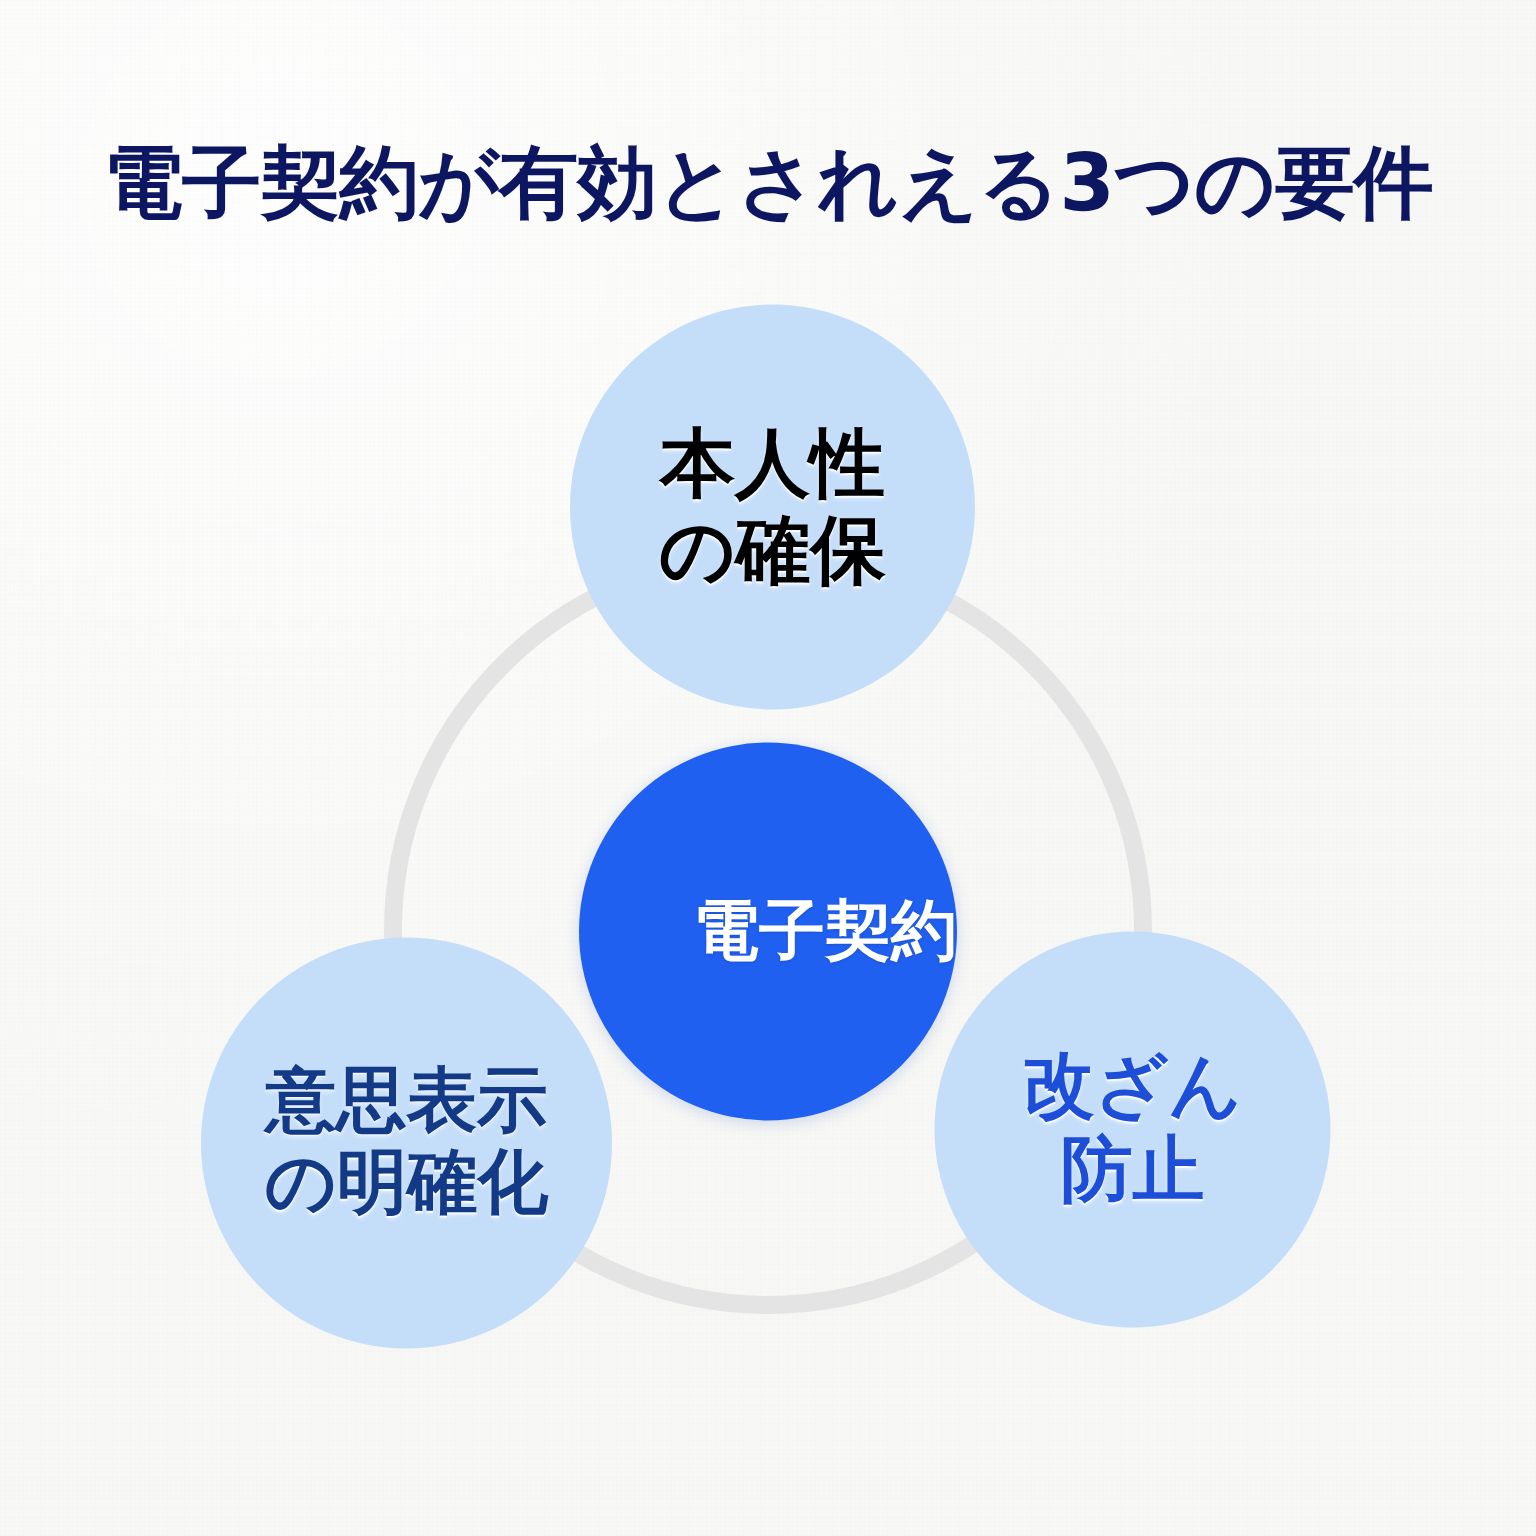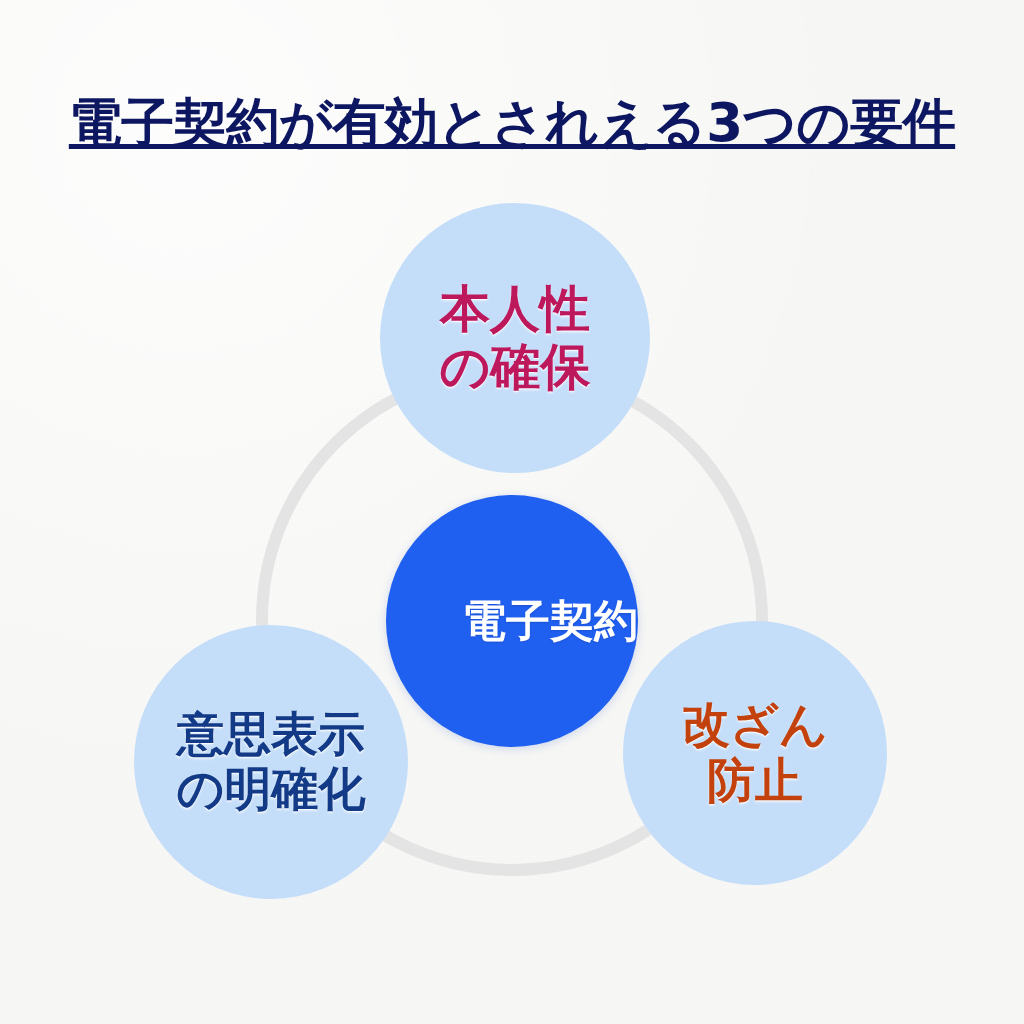--- a/index.html
+++ b/index.html
@@ -120,38 +120,38 @@
   }
   #node-center .label { font-size: 44px; }
 </style>
 </head>
 <body>
 
 <div id="stage" style="background-color: rgb(247, 247, 245);">
 
   <div id="grain"></div>
 
-  <h1 id="title" style="color: rgb(13, 22, 96); text-decoration: underline;">電子契約が有効とされえる3つの要件</h1>
+  <h1 id="title" style="color: rgb(13, 22, 96);">電子契約が有効とされえる3つの要件</h1>
 
   <svg id="ring-layer" viewBox="0 0 1024 1024">
     <circle id="connector-ring" cx="512" cy="620" r="250" fill="none" stroke="#e4e4e4" stroke-width="12"></circle>
   </svg>
 
   <div class="node outer" id="node-top" style="background: rgb(196, 221, 249);">
-    <span class="label" style="color: #be185d; font-family: Liberation Serif, serif;">本人性
+    <span class="label" style="color: #000000; font-family: Liberation Serif, serif;">本人性
 の確保</span>
   </div>
 
   <div class="node outer" id="node-left" style="background: rgb(196, 221, 249); align-items: center;">
     <span class="label" style="color: rgb(19, 58, 134);">意思表示
 の明確化</span>
   </div>
 
   <div class="node outer" id="node-right" style="background: rgb(196, 221, 249);">
-    <span class="label" style="color: #c2410c;">改ざん
+    <span class="label" style="color: #1d4ed8;">改ざん
 防止</span>
   </div>
 
   <div class="node center" id="node-center" style="background: rgb(32, 96, 240); justify-content: flex-end;">
     <span class="label" style="color: rgb(255, 255, 255);">電子契約</span>
   </div>
 
 </div>
 
 </body></html>

